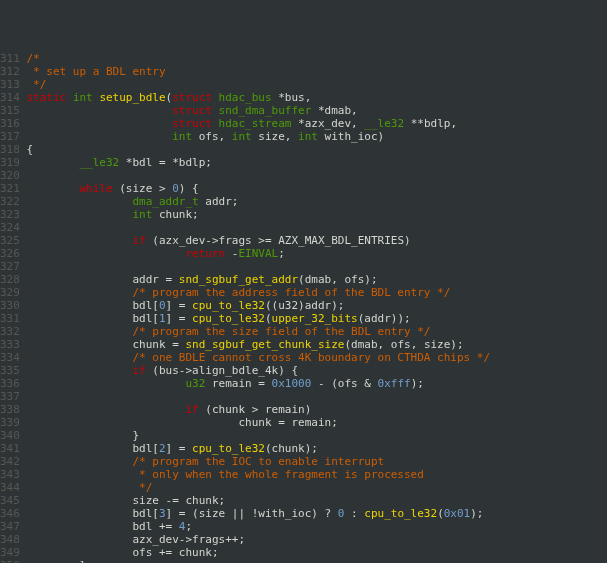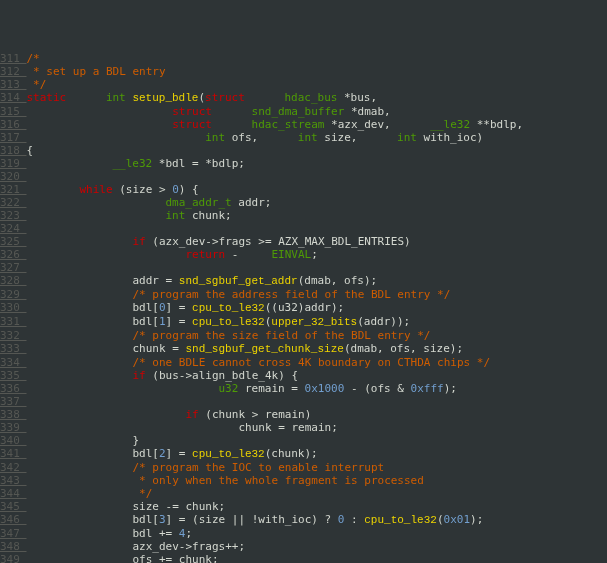--- a/index.html
+++ b/index.html
@@ -9,26 +9,26 @@
     font-family: "DejaVu Sans Mono", "Liberation Mono", Consolas, monospace;
     font-size: 11px;
     line-height: 13px;
     color: #d3d7cf;
     white-space: pre;
     overflow: hidden;
     width: 607px;
     height: 563px;
   }
   .line { display: block; }
-  .ln { color: #555753; text-decoration: underline; }
+  .ln { color: #555753; }
   .cmt { color: #ce5c00; }
   .kw  { color: #cc0000; text-align: center; }
-  .ty  { color: #4e9a06; margin-left: 33px; }
+  .ty  { color: #4e9a06; }
   .id  { color: #d3d7cf; }
-  .fn  { color: #edd400; font-family: Liberation Mono, monospace; }
+  .fn  { color: #edd400; }
   .num { color: #729fcf; }
 </style>
 </head>
 <body>
 
 
 
 <div id="code"><span class="line"><span class="ln">311 </span><span class="cmt">/*</span></span><span class="line"><span class="ln">312 </span><span class="cmt"> * set up a BDL entry</span></span><span class="line"><span class="ln">313 </span><span class="cmt"> */</span></span><span class="line"><span class="ln">314 </span><span class="kw">static</span><span class="id"> </span><span class="ty">int</span><span class="id"> </span><span class="fn">setup_bdle</span><span class="id">(</span><span class="kw">struct</span><span class="id"> </span><span class="ty">hdac_bus</span><span class="id"> *bus,</span></span><span class="line"><span class="ln">315 </span><span class="id">                      </span><span class="kw">struct</span><span class="id"> </span><span class="ty">snd_dma_buffer</span><span class="id"> *dmab,</span></span><span class="line"><span class="ln">316 </span><span class="id">                      </span><span class="kw">struct</span><span class="id"> </span><span class="ty">hdac_stream</span><span class="id"> *azx_dev, </span><span class="ty">__le32</span><span class="id"> **bdlp,</span></span><span class="line"><span class="ln">317 </span><span class="id">                      </span><span class="ty">int</span><span class="id"> ofs, </span><span class="ty">int</span><span class="id"> size, </span><span class="ty">int</span><span class="id"> with_ioc)</span></span><span class="line"><span class="ln">318 </span><span class="id">{</span></span><span class="line"><span class="ln">319 </span><span class="id">        </span><span class="ty">__le32</span><span class="id"> *bdl = *bdlp;</span></span><span class="line"><span class="ln">320 </span><span class="id"></span></span><span class="line"><span class="ln">321 </span><span class="id">        </span><span class="kw">while</span><span class="id"> (size &gt; </span><span class="num">0</span><span class="id">) {</span></span><span class="line"><span class="ln">322 </span><span class="id">                </span><span class="ty">dma_addr_t</span><span class="id"> addr;</span></span><span class="line"><span class="ln">323 </span><span class="id">                </span><span class="ty">int</span><span class="id"> chunk;</span></span><span class="line"><span class="ln">324 </span><span class="id"></span></span><span class="line"><span class="ln">325 </span><span class="id">                </span><span class="kw">if</span><span class="id"> (azx_dev-&gt;frags &gt;= AZX_MAX_BDL_ENTRIES)</span></span><span class="line"><span class="ln">326 </span><span class="id">                        </span><span class="kw">return</span><span class="id"> -</span><span class="ty">EINVAL</span><span class="id">;</span></span><span class="line"><span class="ln">327 </span><span class="id"></span></span><span class="line"><span class="ln">328 </span><span class="id">                addr = </span><span class="fn">snd_sgbuf_get_addr</span><span class="id">(dmab, ofs);</span></span><span class="line"><span class="ln">329 </span><span class="id">                </span><span class="cmt">/* program the address field of the BDL entry */</span></span><span class="line"><span class="ln">330 </span><span class="id">                bdl[</span><span class="num">0</span><span class="id">] = </span><span class="fn">cpu_to_le32</span><span class="id">((u32)addr);</span></span><span class="line"><span class="ln">331 </span><span class="id">                bdl[</span><span class="num">1</span><span class="id">] = </span><span class="fn">cpu_to_le32</span><span class="id">(</span><span class="fn">upper_32_bits</span><span class="id">(addr));</span></span><span class="line"><span class="ln">332 </span><span class="id">                </span><span class="cmt">/* program the size field of the BDL entry */</span></span><span class="line"><span class="ln">333 </span><span class="id">                chunk = </span><span class="fn">snd_sgbuf_get_chunk_size</span><span class="id">(dmab, ofs, size);</span></span><span class="line"><span class="ln">334 </span><span class="id">                </span><span class="cmt">/* one BDLE cannot cross 4K boundary on CTHDA chips */</span></span><span class="line"><span class="ln">335 </span><span class="id">                </span><span class="kw">if</span><span class="id"> (bus-&gt;align_bdle_4k) {</span></span><span class="line"><span class="ln">336 </span><span class="id">                        </span><span class="ty">u32</span><span class="id"> remain = </span><span class="num">0x1000</span><span class="id"> - (ofs &amp; </span><span class="num">0xfff</span><span class="id">);</span></span><span class="line"><span class="ln">337 </span><span class="id"></span></span><span class="line"><span class="ln">338 </span><span class="id">                        </span><span class="kw">if</span><span class="id"> (chunk &gt; remain)</span></span><span class="line"><span class="ln">339 </span><span class="id">                                chunk = remain;</span></span><span class="line"><span class="ln">340 </span><span class="id">                }</span></span><span class="line"><span class="ln">341 </span><span class="id">                bdl[</span><span class="num">2</span><span class="id">] = </span><span class="fn">cpu_to_le32</span><span class="id">(chunk);</span></span><span class="line"><span class="ln">342 </span><span class="id">                </span><span class="cmt">/* program the IOC to enable interrupt</span></span><span class="line"><span class="ln">343 </span><span class="id">                </span><span class="cmt"> * only when the whole fragment is processed</span></span><span class="line"><span class="ln">344 </span><span class="id">                </span><span class="cmt"> */</span></span><span class="line"><span class="ln">345 </span><span class="id">                size -= chunk;</span></span><span class="line"><span class="ln">346 </span><span class="id">                bdl[</span><span class="num">3</span><span class="id">] = (size || !with_ioc) ? </span><span class="num">0</span><span class="id"> : </span><span class="fn">cpu_to_le32</span><span class="id">(</span><span class="num">0x01</span><span class="id">);</span></span><span class="line"><span class="ln">347 </span><span class="id">                bdl += </span><span class="num">4</span><span class="id">;</span></span><span class="line"><span class="ln">348 </span><span class="id">                azx_dev-&gt;frags++;</span></span><span class="line"><span class="ln">349 </span><span class="id">                ofs += chunk;</span></span><span class="line"><span class="ln">350 </span><span class="id">        }</span></span></div>
 
 

